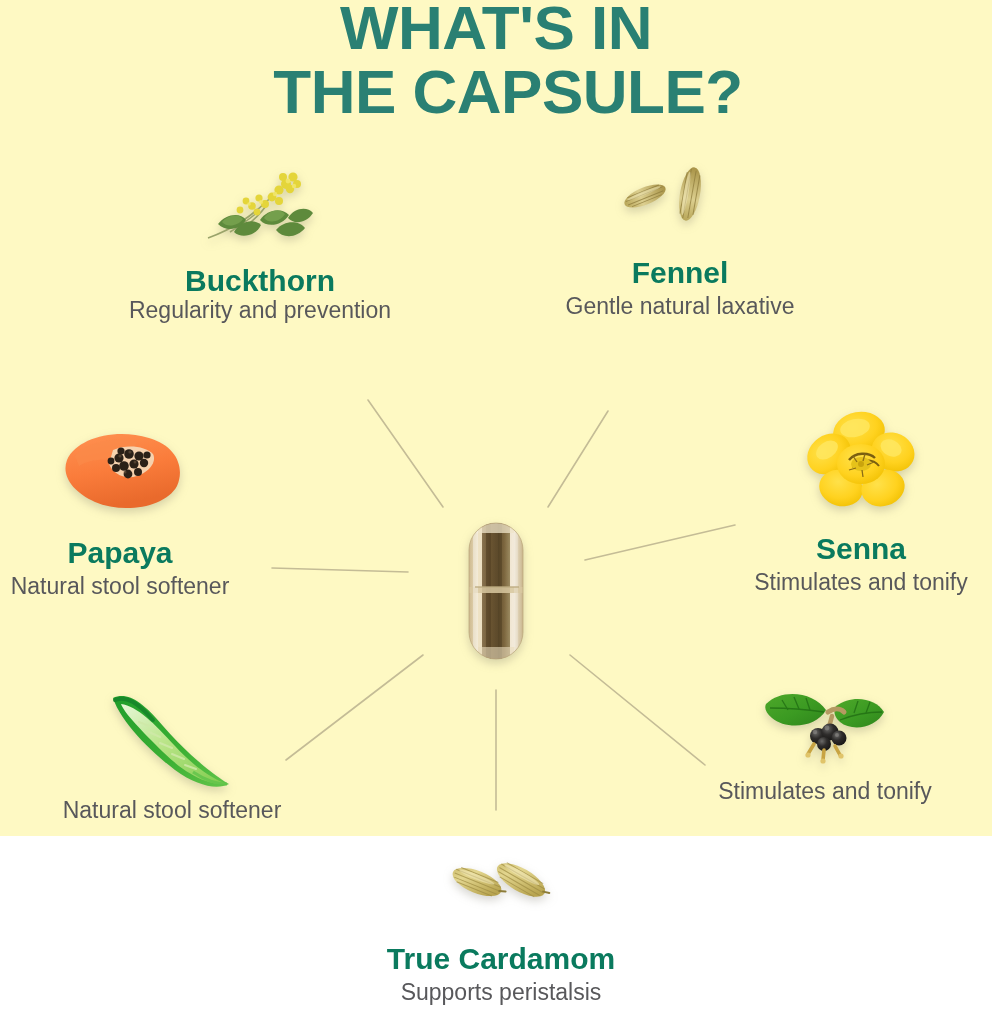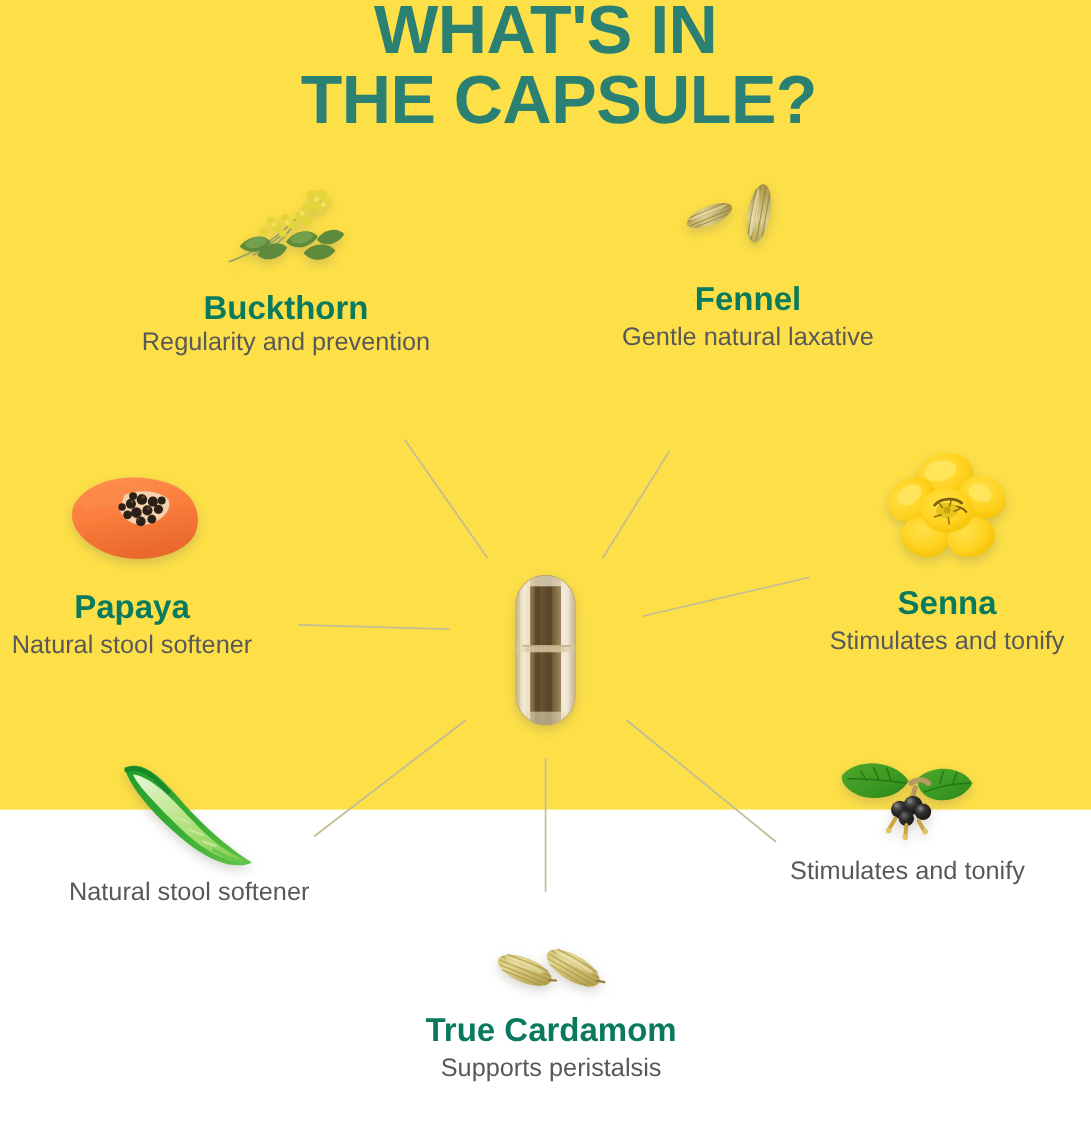--- a/index.html
+++ b/index.html
@@ -1,17 +1,17 @@
 <!DOCTYPE html>
 <html><head>
 <meta charset="utf-8">
 <style>
   html,body{margin:0;padding:0;background:#ffffff;}
   body{width:992px;height:1024px;overflow:hidden;font-family:"Liberation Sans",sans-serif;}
-  #stage{position:relative;width:992px;height:736px;background:#fde047;}
+  #stage{position:relative;width:992px;height:836px;background:#fef9c3;}
 
   
   .title{
     position:absolute;left:0;top:-4px;width:992px;
     text-align:center;
     font-family:"Liberation Sans",sans-serif;
     font-weight:bold;font-size:62px;line-height:1.03;
     letter-spacing:-0.5px;
     color:#2a8073;
   }
@@ -54,21 +54,21 @@
   #item-cascara   .art{width:130px;height:88px;}
   #item-cardamom  .art{width:120px;height:72px;}
 
   #item-buckthorn .name,#item-buckthorn .desc{margin-top:0;}
   #item-buckthorn .name{margin-top:18px;}
   #item-fennel    .name{margin-top:24px;}
   #item-papaya    .name{margin-top:24px;}
   #item-senna     .name{margin-top:14px;}
   #item-aloe      .name{margin-top:20px;}
   #item-cascara   .name{margin-top:18px;}
-  #item-cardamom  .name{}
+  #item-cardamom  .name{margin-top:22px;}
 
   .art svg{display:block;width:100%;height:100%;overflow:visible;}
   .shadowed{filter:drop-shadow(0 4px 5px rgba(120,115,100,0.30));}
 </style>
 </head>
 <body>
 
 <div id="stage">
 
   <div class="title">

